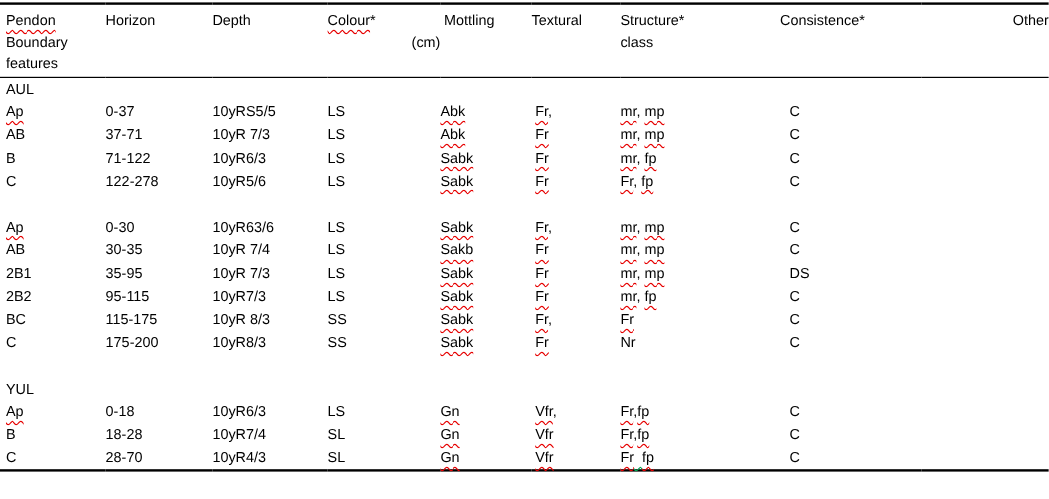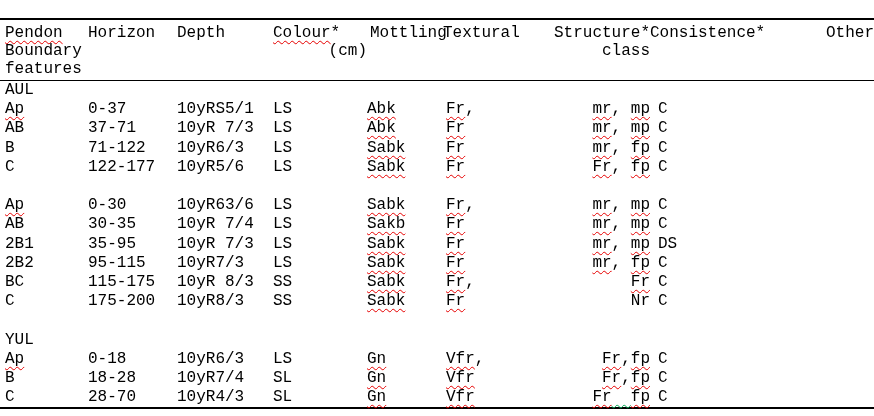--- a/index.html
+++ b/index.html
@@ -3,42 +3,42 @@
 <meta charset="utf-8">
 <style>
   :root{
     --sq-red:#e60000;
     --sq-green:#00a651;
     --ink:#000000;
   }
   html,body{margin:0;padding:0;background:#ffffff;}
   body{width:874px;height:416px;overflow:hidden;}
   .page{
-    font-family:Liberation Mono, monospace;
-    font-size:16px;color:var(--ink);
-    padding-top:18px;
+    font-family:Liberation Sans, sans-serif;
+    font-size:12px;color:var(--ink);
+    padding-top:2px;
   }
   table{
     border-collapse:collapse;table-layout:fixed;width:874px;
     border-top:2.5px solid var(--ink);
     border-bottom:2.5px solid var(--ink);
   }
   col.c1{width:88px}col.c2{width:89px}col.c3{width:96px}
   col.c4{width:94px}col.c5{width:76px}col.c6{width:74px}
   col.c7{width:133px}col.c8{width:118px}col.c9{width:106px}
   th,td{
     padding:0;margin:0;font-weight:400;text-align:left;vertical-align:top;
     white-space:nowrap;overflow:visible;
   }
   thead th{
     border-bottom:1.5px solid var(--ink);
     padding-top:4px;padding-bottom:2px;line-height:18px;
   }
   thead th .hline{display:block;}
-  th.c7,td.c7{text-align:right;}
+  th.c7,td.c7{text-align:left;}
   th.c1,td.c1{padding-left:5px;}
   th.c5{padding-left:3px;margin-top:20px;}
   td.c6{padding-left:3px;margin-top:12px;}
   td.c8{padding-left:8px;}
   th.c9{padding-left:5px;text-align:right;}
   th.c4 .l2{padding-left:10px;text-align:right;}
   tbody td{line-height:19.2px;height:19.2px;}
   tr.spacer td{height:19.2px;}
   .sq-r{
     text-decoration-line:underline;text-decoration-style:wavy;
@@ -102,21 +102,21 @@
           </th>
         </tr>
     </thead>
     <tbody id="table-body">
         <tr>
           <td colspan="9" class="c1">AUL</td>
         </tr>
         <tr>
           <td class="c1"><span class="sq-r">Ap</span></td>
           <td class="c2"><span>0-37</span></td>
-          <td class="c3"><span>10yRS5/1</span></td>
+          <td class="c3"><span>10yRS5/5</span></td>
           <td class="c4"><span>LS</span></td>
           <td class="c5"><span class="sq-r">Abk</span></td>
           <td class="c6"><span class="sq-r">Fr</span><span>,</span></td>
           <td class="c7"><span class="sq-r">mr</span><span>, </span><span class="sq-r">mp</span></td>
           <td class="c8"><span>C</span></td>
           <td class="c9"></td>
         </tr>
         <tr>
           <td class="c1"><span>AB</span></td>
           <td class="c2"><span>37-71</span></td>
@@ -134,21 +134,21 @@
           <td class="c3"><span>10yR6/3</span></td>
           <td class="c4"><span>LS</span></td>
           <td class="c5"><span class="sq-r">Sabk</span></td>
           <td class="c6"><span class="sq-r">Fr</span></td>
           <td class="c7"><span class="sq-r">mr</span><span>, </span><span class="sq-r">fp</span></td>
           <td class="c8"><span>C</span></td>
           <td class="c9"></td>
         </tr>
         <tr>
           <td class="c1"><span>C</span></td>
-          <td class="c2"><span>122-177</span></td>
+          <td class="c2"><span>122-278</span></td>
           <td class="c3"><span>10yR5/6</span></td>
           <td class="c4"><span>LS</span></td>
           <td class="c5"><span class="sq-r">Sabk</span></td>
           <td class="c6"><span class="sq-r">Fr</span></td>
           <td class="c7"><span class="sq-r">Fr</span><span>, </span><span class="sq-r">fp</span></td>
           <td class="c8"><span>C</span></td>
           <td class="c9"></td>
         </tr>
         <tr class="spacer">
           <td colspan="9">&nbsp;</td>

